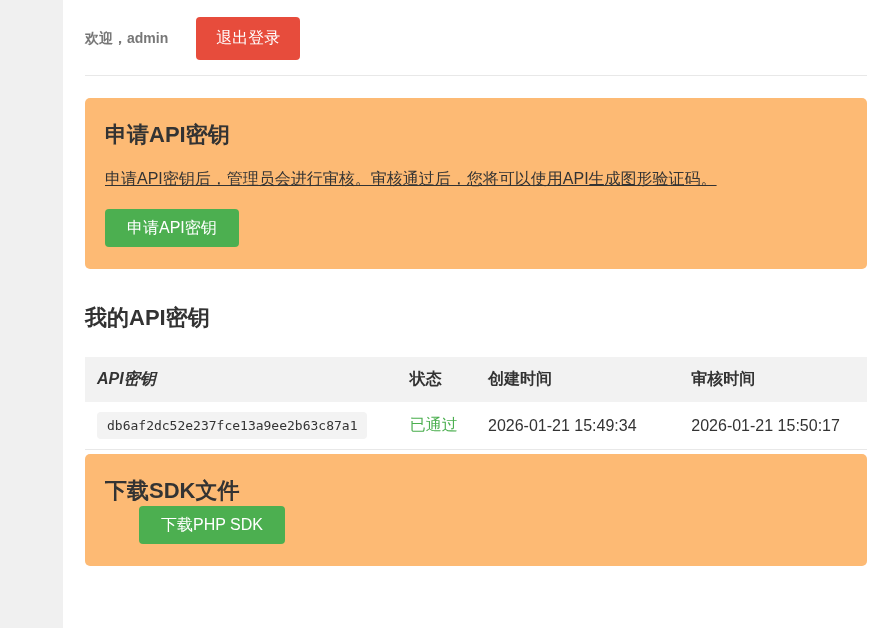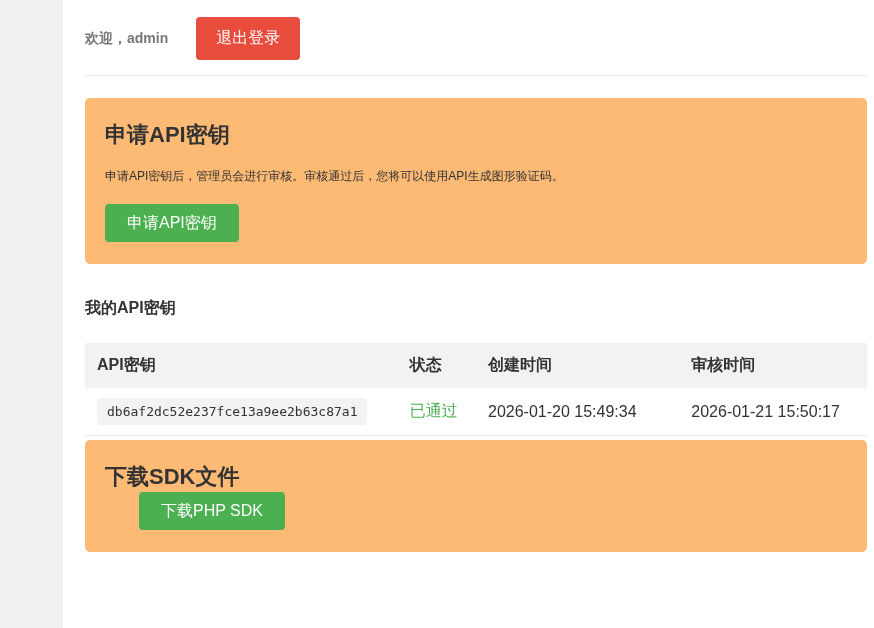--- a/index.html
+++ b/index.html
@@ -64,38 +64,39 @@
     border-radius: 5px;
     padding: 2px 20px 22px;
     margin-top: 22px;
   }
   .card-heading {
     font-size: 22px;
     font-weight: bold;
     margin: 20px 0 0;
   }
   .card-text {
-    font-size: 12px;
+    font-size: 16px;
     margin: 19px 0 20px;
     line-height: 1.25;
+    text-decoration: underline;
   }
   .btn-green {
     background: var(--accent-green, #4CAF50);
     color: #fff;
     border: none;
     border-radius: 4px;
     height: 38px;
     padding: 0 22px;
     font-size: 16px;
     cursor: pointer;
     white-space: nowrap;
   }
   
   .section-heading {
-    font-size: 16px;
+    font-size: 22px;
     font-weight: bold;
     margin: 34px 0 24px;
   }
   .keys-table {
     width: 100%;
     border-collapse: collapse;
     table-layout: fixed;
   }
   .keys-table th {
     background: #f2f2f2;
@@ -103,21 +104,21 @@
     font-size: 16px;
     font-weight: bold;
     padding: 12px;
   }
   .keys-table td {
     padding: 10px 12px;
     border-bottom: 1px solid #e8e8e8;
     font-size: 16px;
     vertical-align: middle;
   }
-  .col-key      { width: 40%; }
+  .col-key      { width: 40%; font-style: italic; }
   .col-status   { width: 10%; }
   .col-created  { width: 26%; }
   .col-reviewed { width: 24%; }
   .key-badge {
     display: inline-block;
     background: #f3f3f3;
     border-radius: 4px;
     padding: 6px 10px;
     font-family: "DejaVu Sans Mono", monospace;
     font-size: 13px;
@@ -162,21 +163,21 @@
       </tr>
     </thead>
     <tbody>
       <tr>
         <td>
           <span class="key-badge">db6af2dc52e237fce13a9ee2b63c87a1</span>
         </td>
         <td>
           <span class="status-passed">已通过</span>
         </td>
-        <td>2026-01-20 15:49:34</td>
+        <td>2026-01-21 15:49:34</td>
         <td>2026-01-21 15:50:17</td>
       </tr>
     </tbody>
   </table>
 
   <section class="card sdk-card">
     <h2 class="card-heading">下载SDK文件</h2>
     <div class="sdk-buttons">
       <button class="btn-green">下载PHP SDK</button>
     </div>

